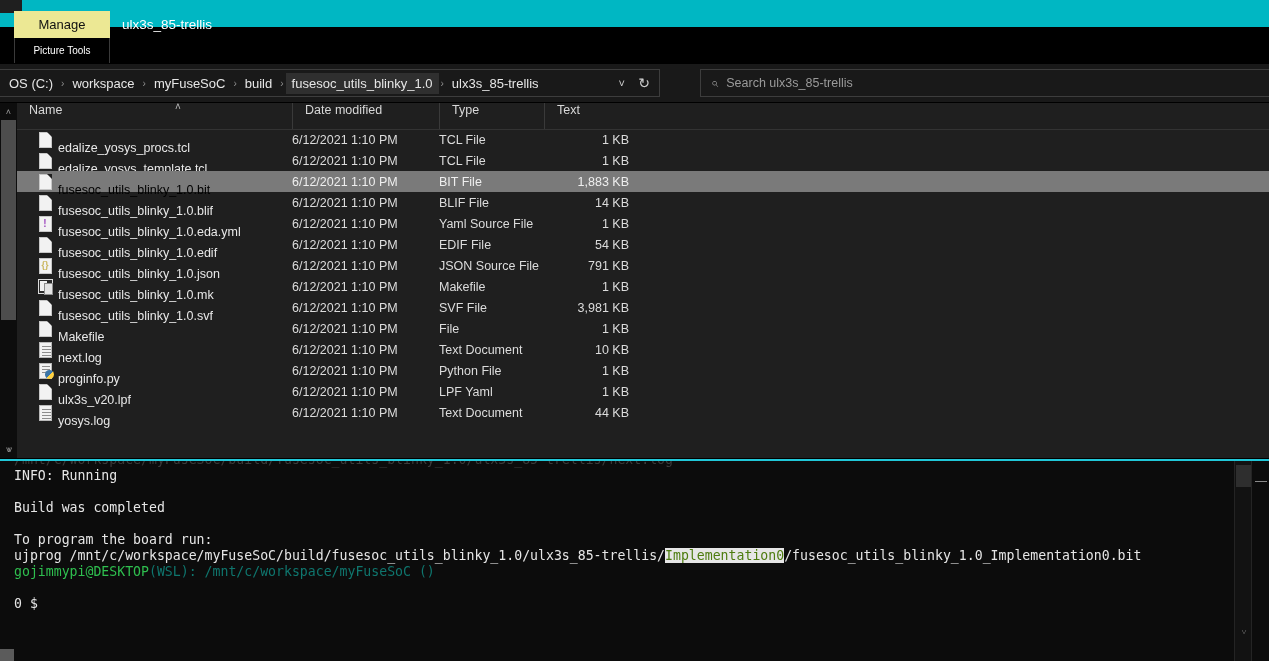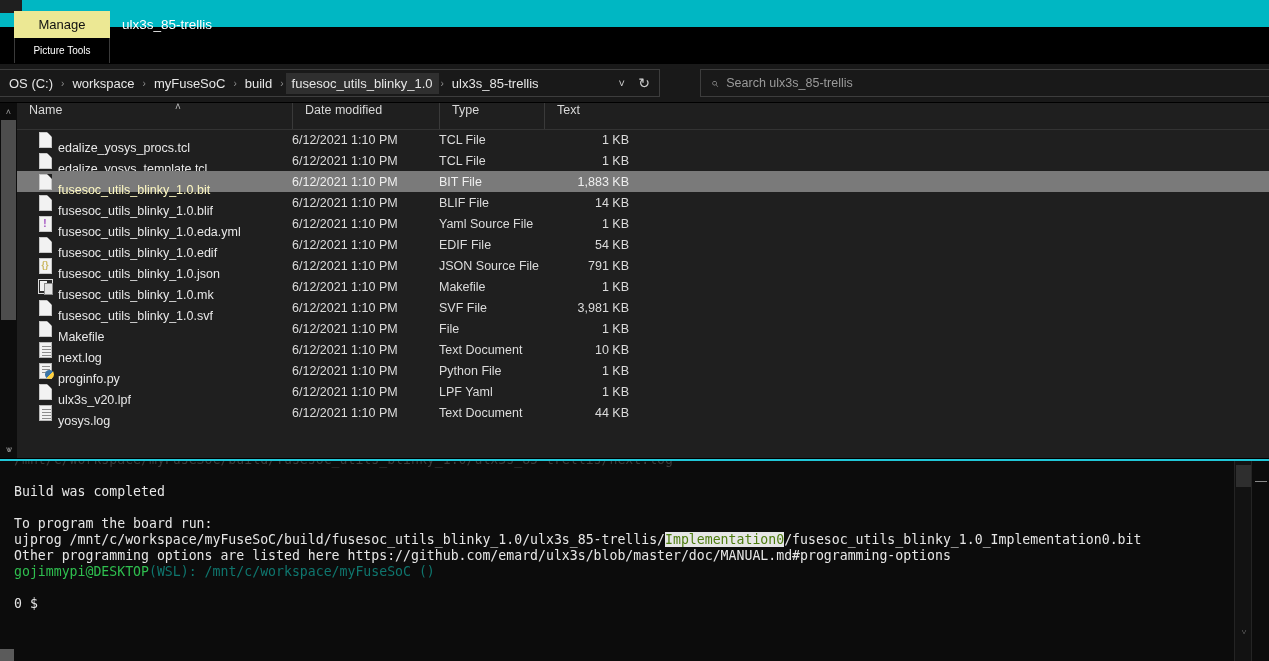--- a/index.html
+++ b/index.html
@@ -218,21 +218,21 @@
   .rows { position: absolute; left: 0; top: 26px; width: 1252px; }
   .row {
     position: relative;
     height: 21px;
     display: flex;
     align-items: center;
     font-size: 12.5px;
     color: #e8e8e8;
   }
   .row.selected { background: #7a7a7a; }
-  .row.selected .cell-name { color: #fef9c3; }
+  .row.selected .cell-name { color: #000000; }
   .row.selected .cell-date,
   .row.selected .cell-type,
   .row.selected .cell-size { color: #efefef; }
   .cell-icon {
     position: absolute;
     left: 20px;
     width: 16px; height: 16px;
     display: flex;
     align-items: center;
     justify-content: center;
@@ -647,26 +647,26 @@
       </div>
   </div>
 
   <div class="explorer-bottom-chevron">˅</div>
 
   <div class="term-divider"></div>
   <div class="terminal">
     <div class="term-left-rail"></div>
     <div class="term-lines">
       <div class="tline t-clip">/mnt/c/workspace/myFuseSoC/build/fusesoc_utils_blinky_1.0/ulx3s_85-trellis/next.log</div>
+      <div class="tline">INFO: Running</div>
       <div class="tline"></div>
       <div class="tline">Build was completed</div>
       <div class="tline"></div>
       <div class="tline">To program the board run:</div>
       <div class="tline"><span>ujprog /mnt/c/workspace/myFuseSoC/build/fusesoc_utils_blinky_1.0/ulx3s_85-trellis/</span><span class="hl">Implementation0</span><span>/fusesoc_utils_blinky_1.0_Implementation0.bit</span></div>
-      <div class="tline">Other programming options are listed here https://github.com/emard/ulx3s/blob/master/doc/MANUAL.md#programming-options</div>
       <div class="tline"><span class="t-green">gojimmypi@DESKTOP</span><span class="t-white">(WSL): /mnt/c/workspace/myFuseSoC ()</span></div>
       <div class="tline"> </div>
       <div class="tline">0 $</div>
     </div>
 
     <div class="term-sb">
       <div class="term-sb-thumb"></div>
       <div class="term-sb-down">˅</div>
     </div>
     <div class="term-right-edge">

